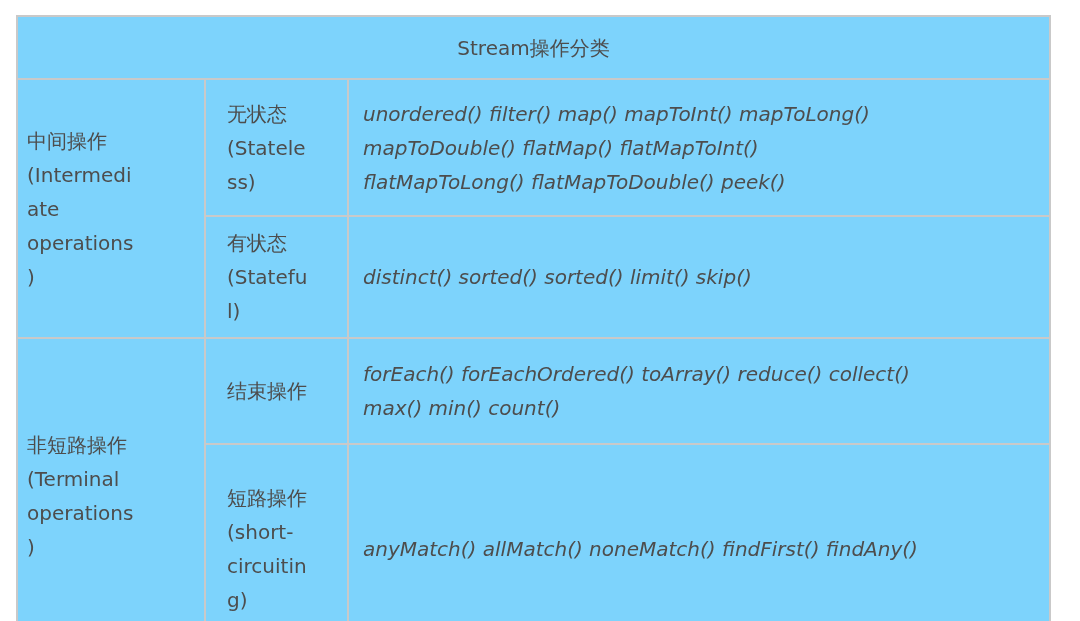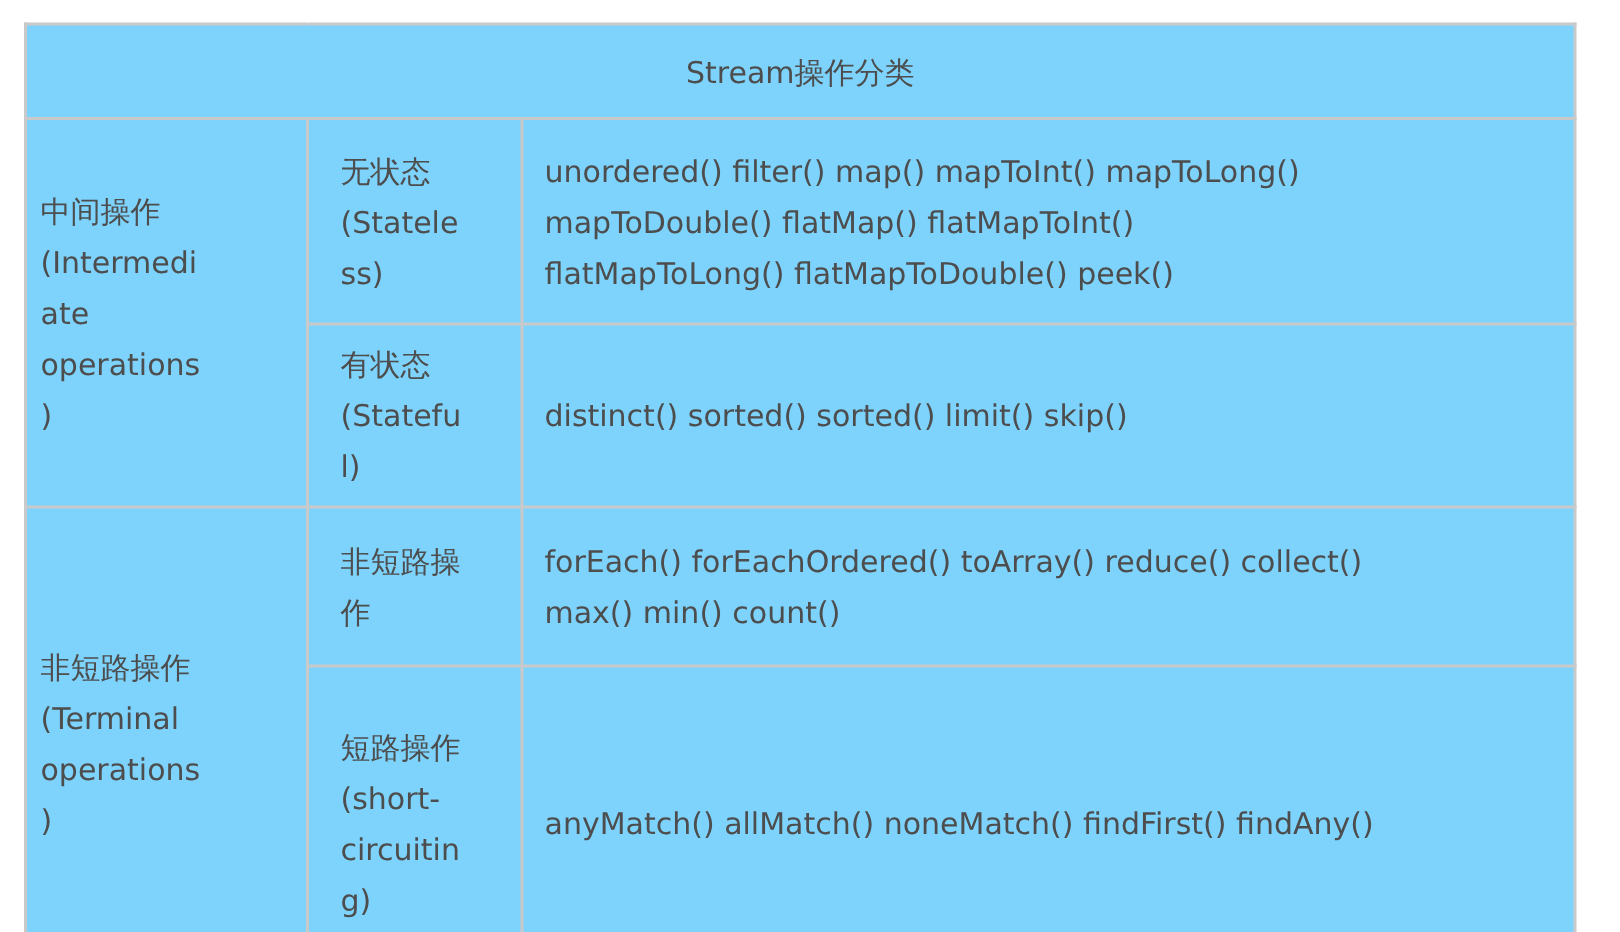--- a/index.html
+++ b/index.html
@@ -53,20 +53,21 @@
     padding: 8px 8px 8px 21px;
     margin-left: 16px;
   }
   td.sub-cell .inner {
     max-width: 84px;
     overflow-wrap: break-word;
     word-wrap: break-word;
   }
   td.ops-cell {
     padding: 8px 14px 8px 14px;
+    font-style: italic;
   }
   td.ops-cell .inner {
     white-space: pre-line;
   }
 </style>
 </head>
 <body>
 
 <div class="table-wrap">
   <table class="stream-table">
@@ -101,21 +102,21 @@
         <td class="ops-cell">
           <div class="inner">distinct() sorted() sorted() limit() skip()</div>
         </td>
       </tr>
 
       <tr class="row-r3">
         <td class="cat-cell" rowspan="2">
           <div class="inner">非短路操作 (Terminal operations)</div>
         </td>
         <td class="sub-cell">
-          <div class="inner">非短路操作</div>
+          <div class="inner">结束操作</div>
         </td>
         <td class="ops-cell">
           <div class="inner">forEach() forEachOrdered() toArray() reduce() collect()
 max() min() count()</div>
         </td>
       </tr>
 
       <tr class="row-r4">
         <td class="sub-cell">
           <div class="inner">短路操作 (short-circuiting)</div>

